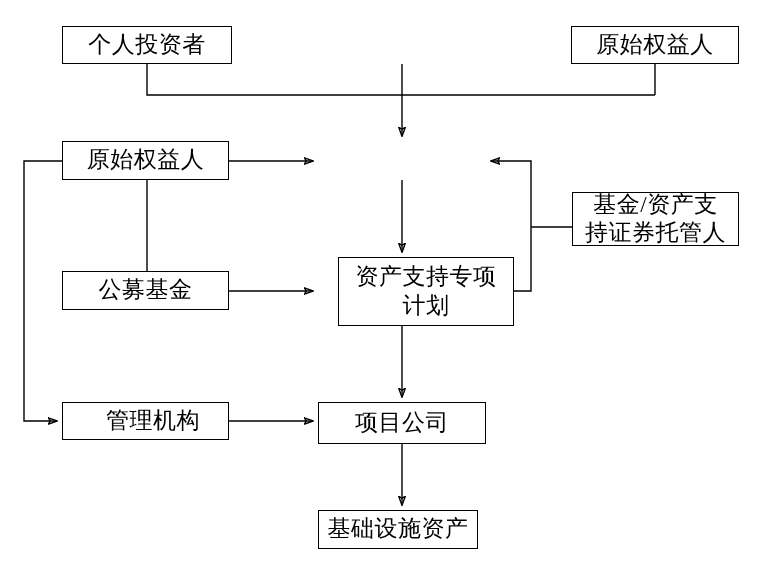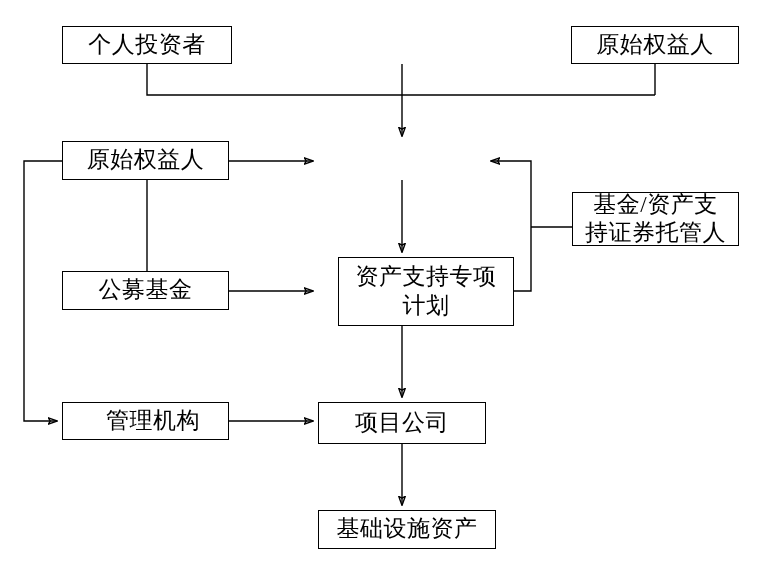--- a/index.html
+++ b/index.html
@@ -88,15 +88,15 @@
   <div class="node" style="left: 62px; top: 26px; width: 170px; height: 38px;">个人投资者</div>
   <div class="node" style="left: 571px; top: 26px; width: 168px; height: 38px;">原始权益人</div>
   <div class="node" style="left: 62px; top: 141px; width: 167px; height: 39px;">原始权益人</div>
   <div class="node" style="left: 572px; top: 192px; width: 167px; height: 54px;">基金/资产支
 持证券托管人</div>
   <div class="node" style="left: 62px; top: 271px; width: 167px; height: 39px;">公募基金</div>
   <div class="node" style="left: 318px; top: 257px; width: 176px; height: 69px; margin-left: 20px;">资产支持专项
 计划</div>
   <div class="node" style="left: 62px; top: 402px; width: 167px; height: 38px; padding-left: 15px;">管理机构</div>
   <div class="node" style="left: 318px; top: 402px; width: 168px; height: 42px;">项目公司</div>
-  <div class="node" style="left: 318px; top: 510px; width: 178px; height: 39px;">基础设施资产</div>
+  <div class="node" style="left: 318px; top: 510px; width: 160px; height: 39px;">基础设施资产</div>
 
 </div>
 
 </body></html>

